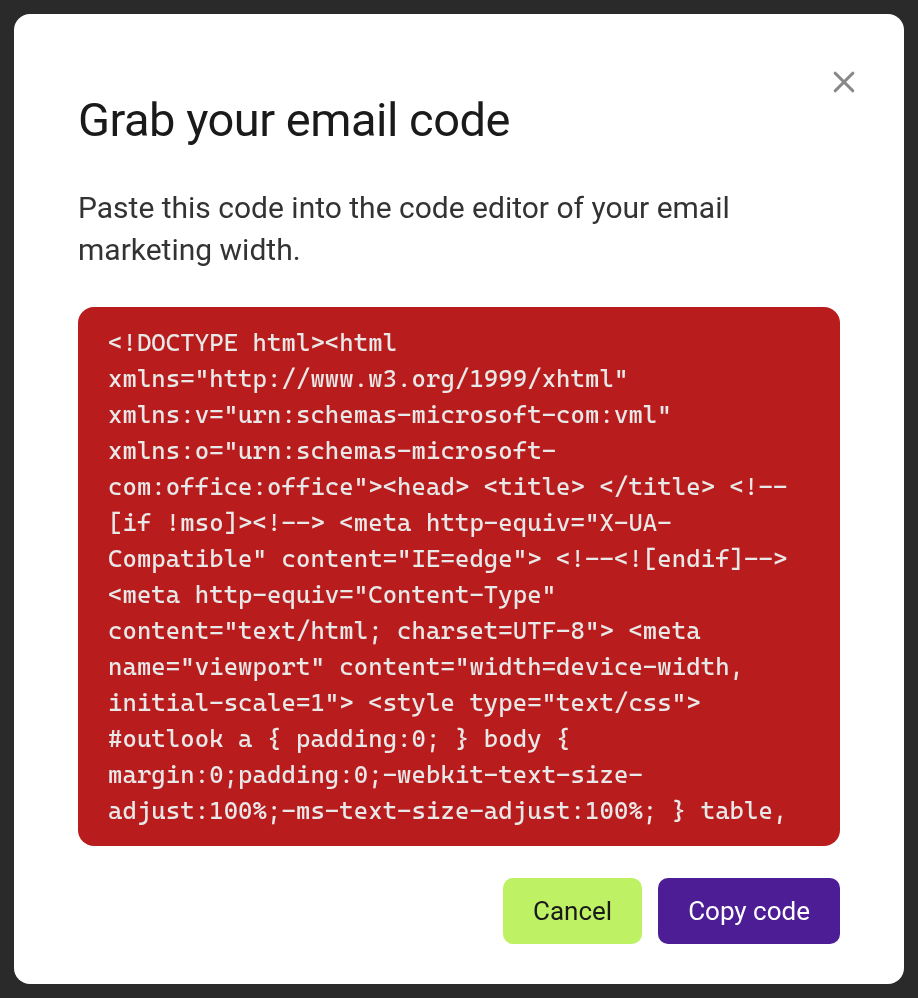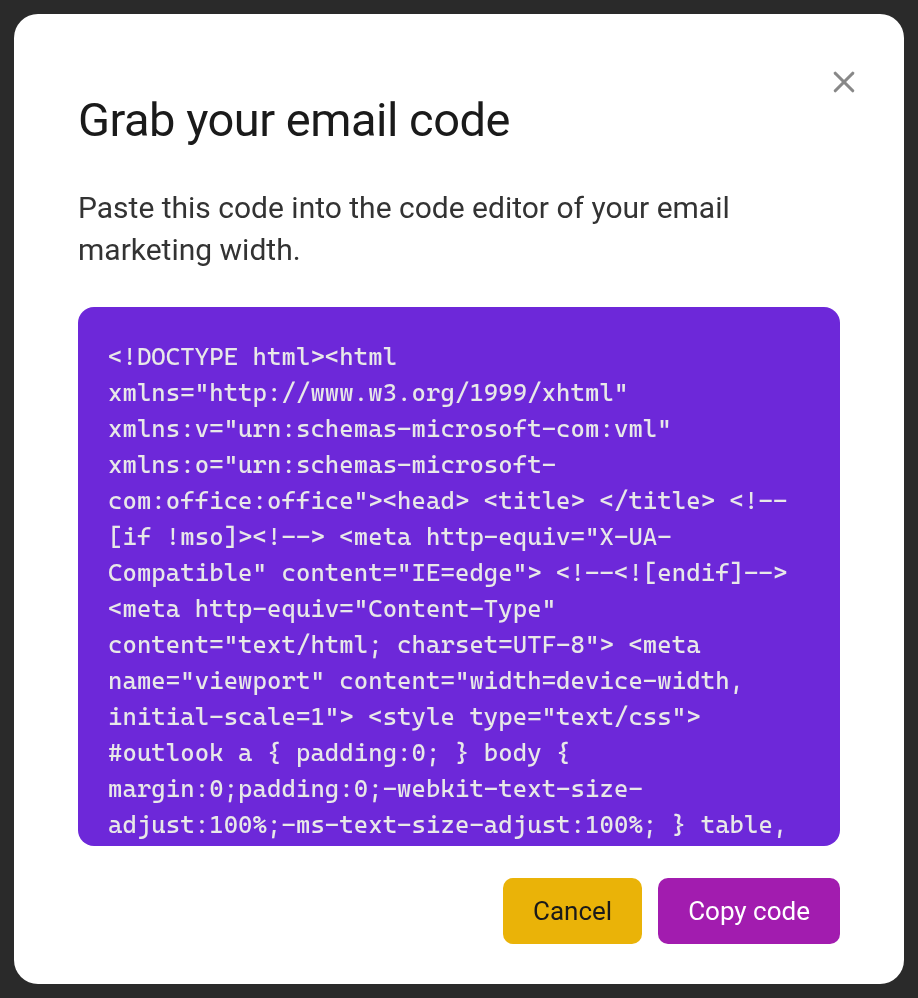--- a/index.html
+++ b/index.html
@@ -12,21 +12,21 @@
       font-family: -apple-system, BlinkMacSystemFont, "Segoe UI", Roboto, Helvetica, Arial, sans-serif;
       background-color: #2a2a2a;
       width: 918px;
       height: 998px;
       overflow: hidden;
       padding: 14px;
     }
     
     .modal {
       background-color: #ffffff;
-      border-radius: 24px;
+      border-radius: 16px;
       width: 100%;
       height: 100%;
       position: relative;
       padding: 78px 64px 40px 64px;
       display: flex;
       flex-direction: column;
     }
     
     .close-button {
       position: absolute;
@@ -58,23 +58,23 @@
     
     .modal-description {
       font-size: 30px;
       font-weight: 400;
       color: #333333;
       line-height: 1.4;
       margin-bottom: 36px;
     }
     
     .code-block {
-      background-color: #6d28d9;
+      background-color: #b91c1c;
       border-radius: 16px;
-      padding: 32px 30px;
+      padding: 18px 30px;
       flex: 1;
       overflow: hidden;
       position: relative;
     }
     
     .code-content {
       font-family: "SF Mono", Monaco, "Cascadia Code", "Roboto Mono", Consolas, "Courier New", monospace;
       font-size: 24.5px;
       color: #e8e8e8;
       line-height: 1.47;
@@ -94,27 +94,27 @@
       padding: 18px 30px;
       font-size: 26px;
       font-weight: 400;
       border-radius: 10px;
       border: none;
       cursor: pointer;
       font-family: inherit;
     }
     
     .btn-cancel {
-      background-color: #eab308;
+      background-color: #bef264;
       color: #1a1a1a;
       text-align: right;
     }
     
     .btn-copy {
-      background-color: #a21caf;
+      background-color: #4c1d95;
       color: #ffffff;
     }
   </style>
 </head>
 <body>
 
 <div class="modal">
   <button class="close-button">
     <svg viewBox="0 0 24 24" fill="none" stroke="currentColor" stroke-width="2.5" stroke-linecap="round">
       <line x1="5" y1="5" x2="19" y2="19"></line>

